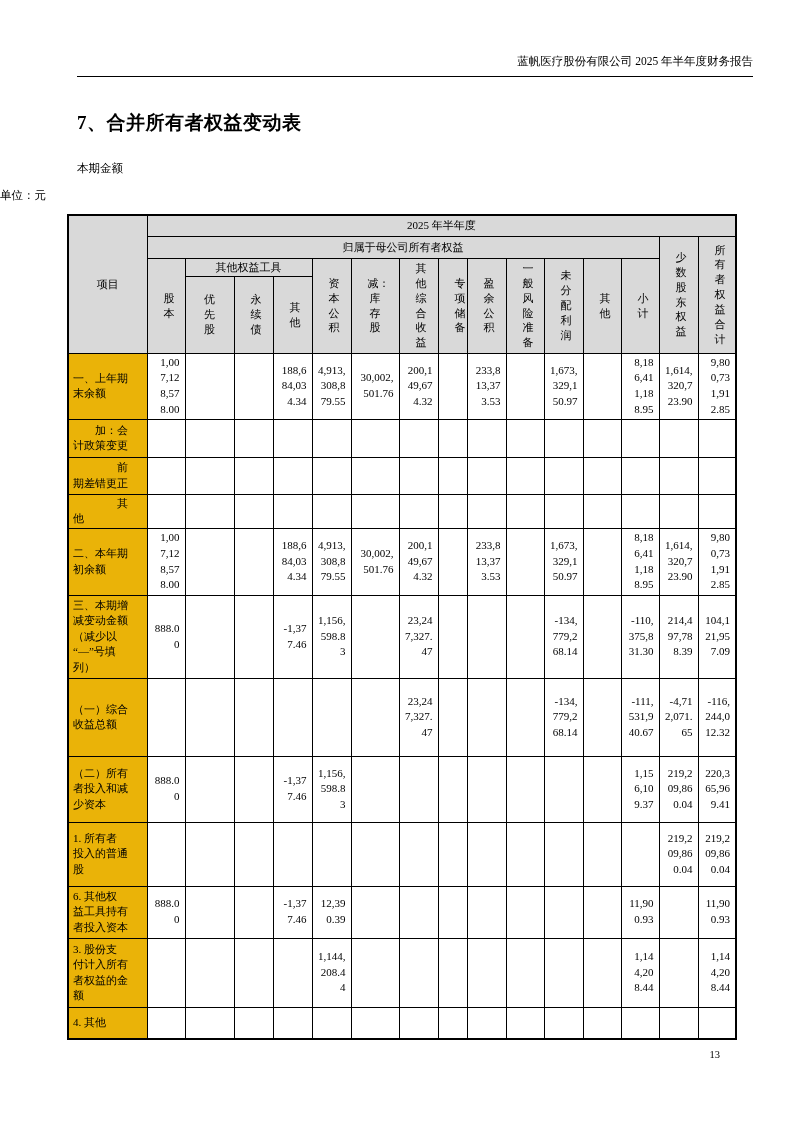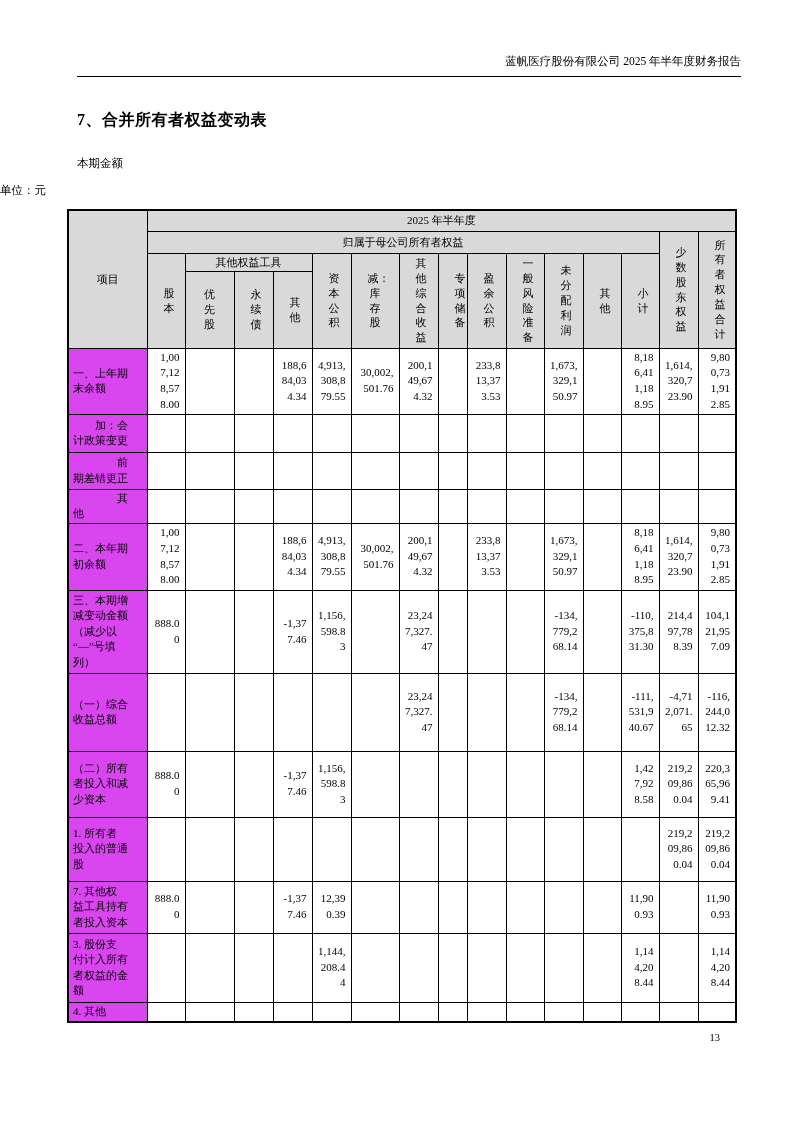--- a/index.html
+++ b/index.html
@@ -2,29 +2,29 @@
 <html><head>
 <meta charset="utf-8">
 <style>
   html, body { margin:0; padding:0; }
   body {
     width:793px; height:1122px; background:#ffffff; color:#000;
     font-family:"Liberation Serif","DejaVu Serif",serif;
     position:relative; overflow:hidden;
   }
   .doc-header {
-    margin:54px 52px 0 77px;
+    margin:54px 40px 0 77px;
     text-align:right;
     font-size:11.5px;
     padding-bottom:7px;
     border-bottom:1.5px solid #000;
   }
   .title {
     margin:33px 0 0 77px;
-    font-size:16px;
+    font-size:19px;
     font-weight:bold;
     letter-spacing:0.5px;
   }
   .subtitle { margin:25px 0 0 77px; font-size:11.5px; }
   .unit { margin:12px 76px 0 0; text-align:left; font-size:11.5px; }
 
   table.equity {
     margin:11px 0 0 67px;
     border-collapse:collapse;
     table-layout:fixed;
@@ -38,21 +38,21 @@
     white-space:pre-line;
     font-size:11px;
     line-height:1.35;
     padding:1px 16px;
   }
   thead tr:nth-child(1) { height:21px; }
   thead tr:nth-child(2) { height:22px;margin-top:8px; }
   thead tr:nth-child(3) { height:18px; }
   thead tr:nth-child(4) { height:77px; }
   .label-cell {
-    background:#d946ef;
+    background:#eab308;
     white-space:pre-line;
     font-size:11px;
     line-height:1.4;
     padding:1px 4px;
     text-align:left;
   }
   .num-cell {
     font-size:11px;
     line-height:1.42;
     text-align:right;
@@ -290,21 +290,21 @@
         <td class="num-cell"></td>
         <td class="num-cell">-1,377.46</td>
         <td class="num-cell">1,156,598.83</td>
         <td class="num-cell"></td>
         <td class="num-cell"></td>
         <td class="num-cell"></td>
         <td class="num-cell"></td>
         <td class="num-cell"></td>
         <td class="num-cell"></td>
         <td class="num-cell"></td>
-        <td class="num-cell">1,427,928.58</td>
+        <td class="num-cell">1,156,109.37</td>
         <td class="num-cell">219,209,860.04</td>
         <td class="num-cell">220,365,969.41</td>
       </tr>
       <tr style="height: 64px; padding-left: 43px;">
         <td class="label-cell">1. 所有者
 投入的普通
 股</td>
         <td class="num-cell"></td>
         <td class="num-cell"></td>
         <td class="num-cell"></td>
@@ -315,21 +315,21 @@
         <td class="num-cell"></td>
         <td class="num-cell"></td>
         <td class="num-cell"></td>
         <td class="num-cell"></td>
         <td class="num-cell"></td>
         <td class="num-cell"></td>
         <td class="num-cell">219,209,860.04</td>
         <td class="num-cell">219,209,860.04</td>
       </tr>
       <tr style="height: 52px;">
-        <td class="label-cell">7. 其他权
+        <td class="label-cell">6. 其他权
 益工具持有
 者投入资本</td>
         <td class="num-cell">888.00</td>
         <td class="num-cell"></td>
         <td class="num-cell"></td>
         <td class="num-cell">-1,377.46</td>
         <td class="num-cell">12,390.39</td>
         <td class="num-cell"></td>
         <td class="num-cell"></td>
         <td class="num-cell"></td>
@@ -355,21 +355,21 @@
         <td class="num-cell"></td>
         <td class="num-cell"></td>
         <td class="num-cell"></td>
         <td class="num-cell"></td>
         <td class="num-cell"></td>
         <td class="num-cell"></td>
         <td class="num-cell">1,144,208.44</td>
         <td class="num-cell"></td>
         <td class="num-cell">1,144,208.44</td>
       </tr>
-      <tr style="height: 20px;">
+      <tr style="height: 32px;">
         <td class="label-cell">4. 其他</td>
         <td class="num-cell"></td>
         <td class="num-cell"></td>
         <td class="num-cell"></td>
         <td class="num-cell"></td>
         <td class="num-cell"></td>
         <td class="num-cell"></td>
         <td class="num-cell"></td>
         <td class="num-cell"></td>
         <td class="num-cell"></td>

